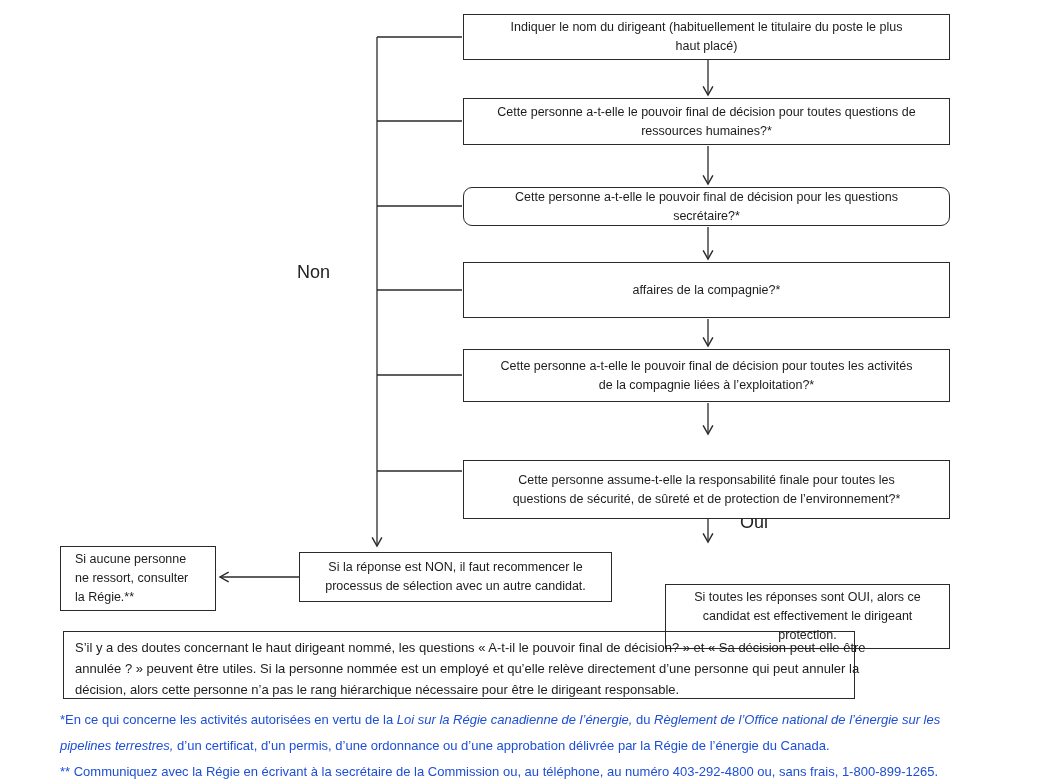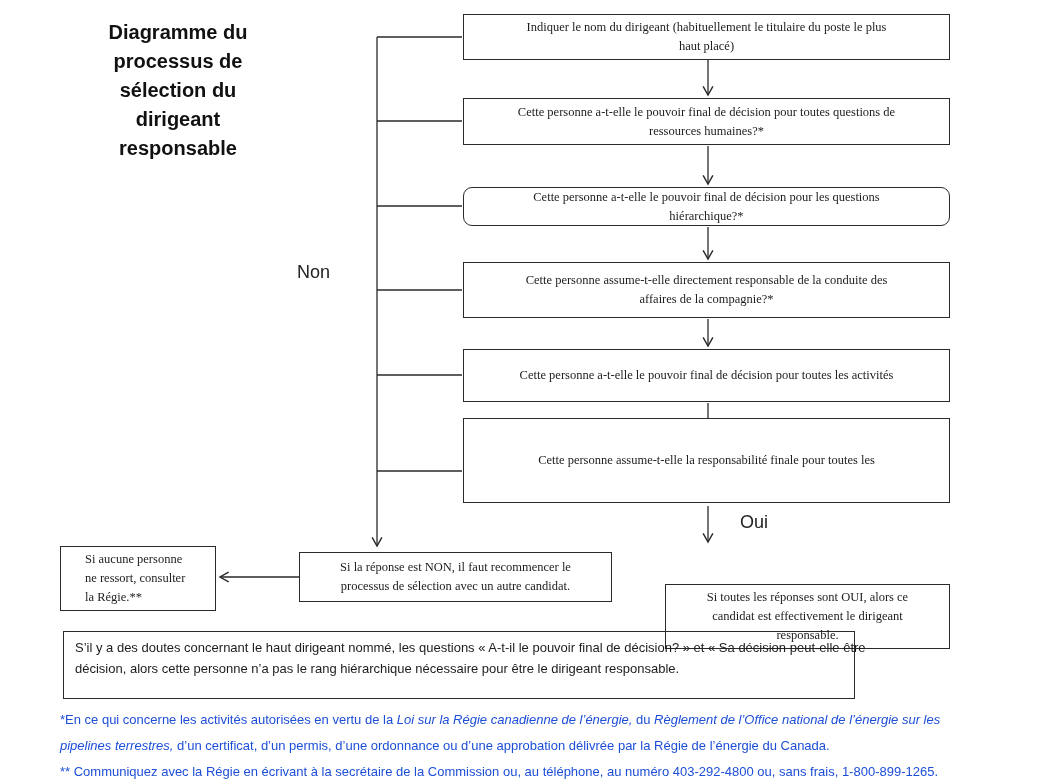--- a/index.html
+++ b/index.html
@@ -5,21 +5,20 @@
   html,body{margin:0;padding:0;background:#ffffff;}
   #canvas{
     position:relative;width:1048px;height:782px;background:#ffffff;
     font-family:"Liberation Sans","DejaVu Sans",sans-serif;color:#1c1c1c;overflow:hidden;
   }
   #wires{position:absolute;left:0;top:0;width:1048px;height:782px;}
   .box{
     position:absolute;border:1.5px solid #2a2a2a;background:#ffffff;
     display:flex;flex-direction:column;justify-content:center;align-items:center;
     box-sizing:border-box;
-    font-family:Liberation Serif, serif;
   }
   .box .ln{white-space:nowrap;line-height:19px;font-size:12.5px;text-align:center;}
   .step{left:463px;width:487px;}
   .title{
     position:absolute;left:92px;top:18px;width:172px;text-align:center;
     font-weight:bold;font-size:20px;line-height:29px;color:#111;
   }
   .edge-label{position:absolute;font-size:18px;color:#222;}
   .outcome-left{align-items:flex-start;}
   .outcome-left .ln{text-align:left;}
@@ -60,78 +59,73 @@
       <line x1="708" y1="146" x2="708" y2="184" marker-end="url(#arr)"></line>
       <line x1="708" y1="227" x2="708" y2="259" marker-end="url(#arr)"></line>
       <line x1="708" y1="319" x2="708" y2="346" marker-end="url(#arr)"></line>
       <line x1="708" y1="403" x2="708" y2="434" marker-end="url(#arr)"></line>
       <line x1="708" y1="506" x2="708" y2="542" marker-end="url(#arr)"></line>
 
       <line x1="299" y1="577" x2="220" y2="577" marker-end="url(#arr)"></line>
     </g>
   </svg>
 
-  <div class="title">
-    <div>Diagramme du</div>
-    <div>processus de</div>
-    <div>sélection du</div>
-    <div>dirigeant</div>
-    <div>responsable</div>
-  </div>
 
   <div class="edge-label" style="left:297px;top:262px;">Non</div>
   <div class="edge-label" style="left:740px;top:512px;">Oui</div>
 
   <div class="box step" style="top:14px;height:46px;">
     <div class="ln">Indiquer le nom du dirigeant (habituellement le titulaire du poste le plus</div>
     <div class="ln">haut placé)</div>
   </div>
 
   <div class="box step" style="top:98px;height:47px;">
     <div class="ln">Cette personne a-t-elle le pouvoir final de décision pour toutes questions de</div>
     <div class="ln">ressources humaines?*</div>
   </div>
 
   <div class="box step" style="top:187px;height:39px;border-radius:9px;">
     <div class="ln">Cette personne a-t-elle le pouvoir final de décision pour les questions</div>
-    <div class="ln">hiérarchique?*</div>
+    <div class="ln">secrétaire?*</div>
   </div>
 
   <div class="box step" style="top:262px;height:56px;">
-    <div class="ln">Cette personne assume-t-elle directement responsable de la conduite des</div>
     <div class="ln">affaires de la compagnie?*</div>
   </div>
 
   <div class="box step" style="top:349px;height:53px;">
     <div class="ln">Cette personne a-t-elle le pouvoir final de décision pour toutes les activités</div>
+    <div class="ln">de la compagnie liées à l’exploitation?*</div>
   </div>
 
-  <div class="box step" style="top:418px;height:85px;">
+  <div class="box step" style="top:460px;height:59px;">
     <div class="ln">Cette personne assume-t-elle la responsabilité finale pour toutes les</div>
+    <div class="ln">questions de sécurité, de sûreté et de protection de l’environnement?*</div>
   </div>
 
   <div class="box" style="left:299px;top:552px;width:313px;height:50px;">
     <div class="ln">Si la réponse est NON, il faut recommencer le</div>
     <div class="ln">processus de sélection avec un autre candidat.</div>
   </div>
 
   <div class="box" style="left:665px;top:546px;width:285px;height:65px;margin-top:38px;">
     <div class="ln">Si toutes les réponses sont OUI, alors ce</div>
     <div class="ln">candidat est effectivement le dirigeant</div>
-    <div class="ln">responsable.</div>
+    <div class="ln">protection.</div>
   </div>
 
-  <div class="box outcome-left" style="left:60px;top:546px;width:156px;height:65px;padding-left:24px;">
+  <div class="box outcome-left" style="left:60px;top:546px;width:156px;height:65px;padding-left:14px;">
     <div class="ln">Si aucune personne</div>
     <div class="ln">ne ressort, consulter</div>
     <div class="ln">la Régie.**</div>
   </div>
 
   <div class="notebox">
     <div class="ln">S’il y a des doutes concernant le haut dirigeant nommé, les questions « A-t-il le pouvoir final de décision? » et « Sa décision peut-elle être</div>
+    <div class="ln">annulée ? » peuvent être utiles. Si la personne nommée est un employé et qu’elle relève directement d’une personne qui peut annuler la</div>
     <div class="ln">décision, alors cette personne n’a pas le rang hiérarchique nécessaire pour être le dirigeant responsable.</div>
   </div>
 
   <div class="footnotes">
     <p><span>*En ce qui concerne les activités autorisées en vertu de la </span><span style="font-style: italic;">Loi sur la Régie canadienne de l’énergie,</span><span> du </span><span style="font-style: italic;">Règlement de l’Office national de l’énergie sur les pipelines terrestres,</span><span> d’un certificat, d’un permis, d’une ordonnance ou d’une approbation délivrée par la Régie de l’énergie du Canada.</span></p>
     <p>** Communiquez avec la Régie en écrivant à la secrétaire de la Commission ou, au téléphone, au numéro 403-292-4800 ou, sans frais, 1-800-899-1265.</p>
   </div>
 
 </div>
 

